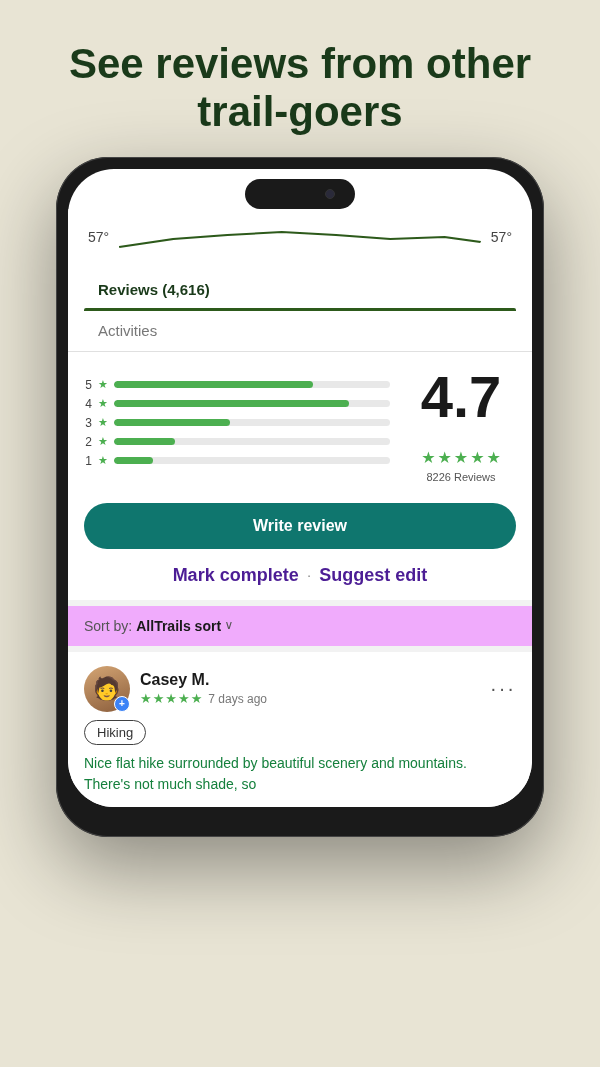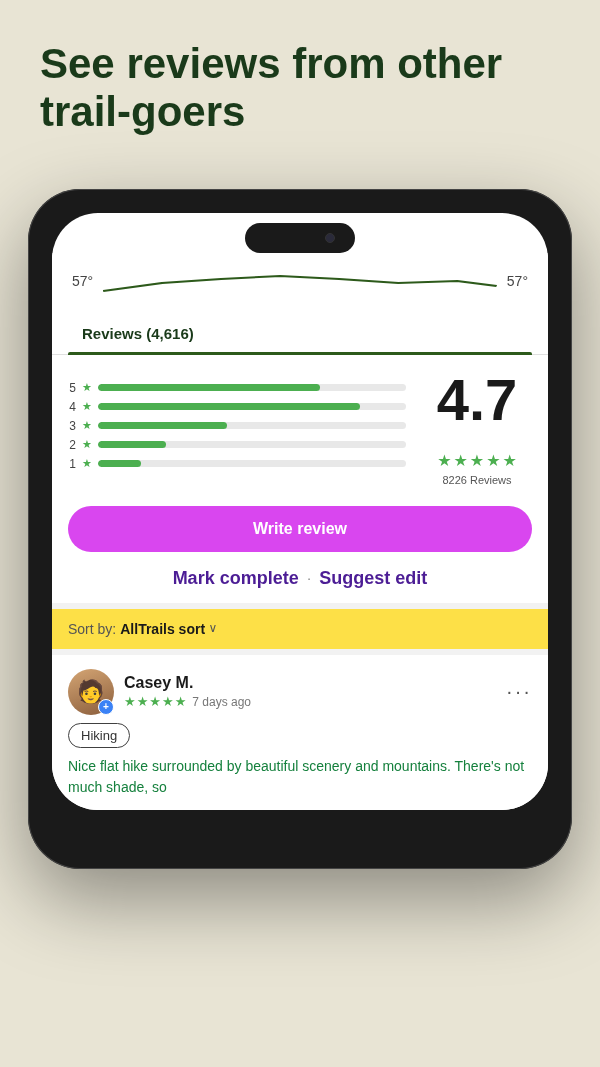--- a/index.html
+++ b/index.html
@@ -12,33 +12,33 @@
       display: flex;
       flex-direction: column;
       align-items: center;
       padding: 40px 20px 40px;
     }
 
     .headline {
       font-size: 42px;
       font-weight: 800;
       color: #1a3a1a;
-      text-align: left;
+      text-align: center;
       line-height: 1.15;
-      margin-bottom: 52px;
+      margin-bottom: 20px;
       max-width: 520px;
     }
 
     
     .phone-shell {
-      width: 544px;
+      width: 488px;
       min-height: 680px;
       background: #1a1a1a;
       border-radius: 52px;
-      padding: 24px;
+      padding: 12px;
       box-shadow: 0 30px 80px rgba(0,0,0,0.4), inset 0 0 0 1px #444;
       position: relative;
     }
 
     .phone-inner {
       width: 100%;
       background: #fff;
       border-radius: 46px;
       overflow: hidden;
       position: relative;
@@ -203,21 +203,21 @@
 
     .reviews-count {
       font-size: 11px;
       color: #555;
     }
 
     
     .write-review-btn {
       display: block;
       margin: 8px 16px 12px;
-      background: #d946ef;
+      background: #0f766e;
       color: #fff;
       text-align: center;
       padding: 14px;
       border-radius: 28px;
       font-size: 16px;
       font-weight: 600;
       cursor: pointer;
       border: none;
       width: calc(100% - 32px);
     }
@@ -242,21 +242,21 @@
     .dot-sep {
       color: #888;
       font-size: 14px;
     }
 
     
     .sort-row {
       display: flex;
       align-items: flex-start;
       padding: 12px 16px;
-      background: #fde047;
+      background: #f0abfc;
       border-top: 6px solid #f2f2f2;
     }
 
     .sort-label {
       font-size: 14px;
       color: #555;
     }
 
     .sort-value {
       font-size: 14px;
@@ -398,20 +398,23 @@
         <svg viewBox="0 0 200 40" preserveAspectRatio="none">
           <polyline points="0,30 30,22 60,18 90,15 120,18 150,22 180,20 200,25" fill="none" stroke="#2d5a1b" stroke-width="2"></polyline>
         </svg>
       </div>
       <span class="temp-label">57°</span>
     </div>
 
     <div class="tabs-row">
       <div class="tab-item active">
         <span>Reviews (4,616)</span>
+      </div>
+      <div class="tab-item">
+        <span>Activities</span>
       </div>
     </div>
 
     <div class="rating-section">
       <div class="bars-container">
 
         <div id="bars-host">
             <div class="bar-row">
       <span class="bar-num">5</span>
       <span class="bar-star">★</span>

